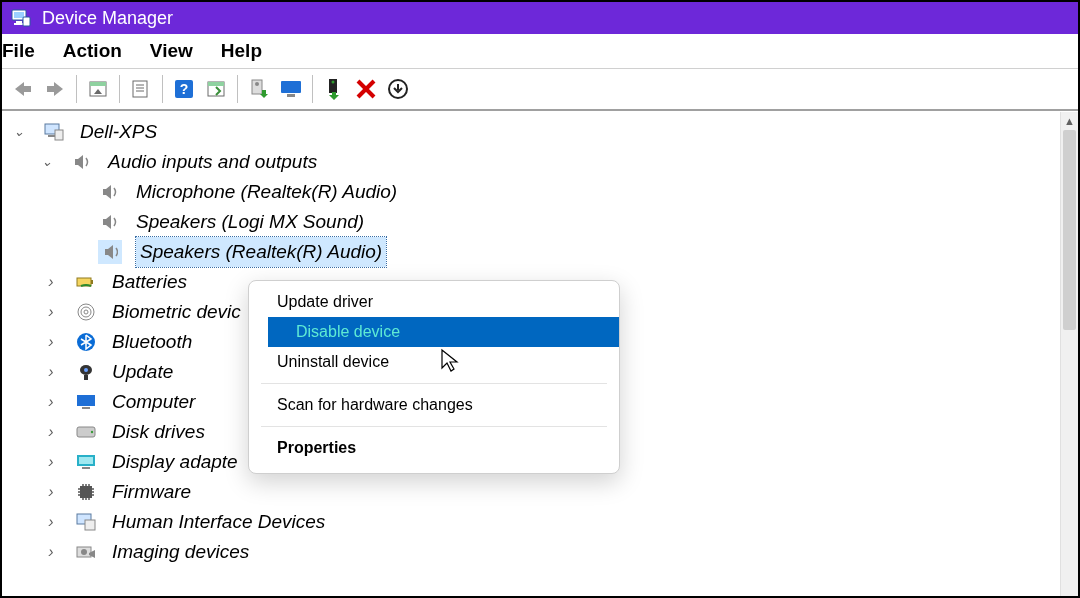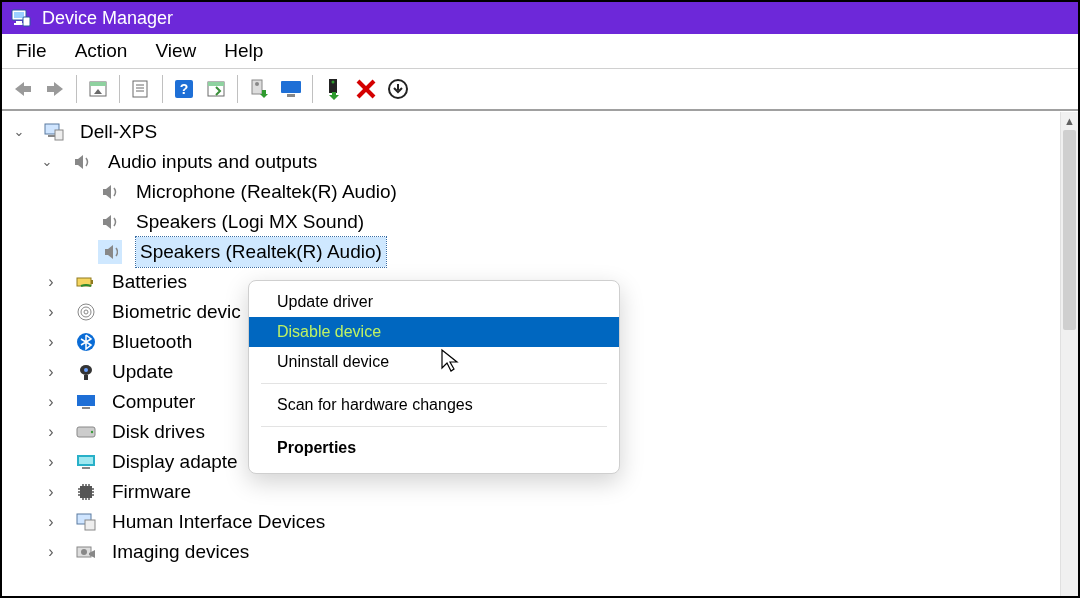--- a/index.html
+++ b/index.html
@@ -23,23 +23,24 @@
     align-items: center;
     padding: 0 8px;
     gap: 10px;
   }
   .titlebar .title-icon svg { display:block; }
   .titlebar .title-text { font-size: 18px; }
   
   .menubar {
     display: flex;
     gap: 28px;
-    padding: 6px 14px 6px 14px;
+    padding: 6px 14px 6px 0;
     font-size: 19px;
     border-bottom: 1px solid #d0d0d0;
+    font-weight: bold;
   }
   .menubar span { cursor: default; }
   
   .toolbar {
     display: flex;
     align-items: center;
     height: 42px;
     padding: 0 6px;
     border-bottom: 2px solid #a0a0a0;
     gap: 2px;
@@ -61,20 +62,21 @@
     position: relative;
     height: calc(100% - 32px - 40px - 42px);
     overflow: hidden;
   }
   .node {
     display:flex;
     align-items:center;
     gap:14px;
     height:30px;
     white-space: nowrap;
+    font-style: italic;
   }
   .expander {
     width:18px; text-align:center; color:#606060;
     font-size:13px;
     user-select:none;
   }
   .expander.open::before { content:"⌄"; }
   .expander.closed::before { content:"›"; font-size:16px; }
   .expander.none { visibility:hidden; }
   .ticon { width:24px; height:24px; display:flex; align-items:center; justify-content:center; }
@@ -98,21 +100,21 @@
     border-radius:8px;
     box-shadow: 0 8px 24px rgba(0,0,0,.18);
     padding: 6px 0 10px 0;
     font-size:16px;
   }
   .ctxmenu .mi {
     padding: 6px 28px;
     cursor:default;
   }
   .ctxmenu .mi.hover {
-    background:#0067c0; color:#bef264;
+    background:#0067c0; color:#5eead4;margin-left:19px;
   }
   .ctxmenu .divider {
     height:1px; background:#e3e3e3; margin:6px 12px;
   }
   .ctxmenu .mi.bold { font-weight:700; }
   
   .cursor {
     position:absolute;
     left:440px; top:348px;
     pointer-events:none;

